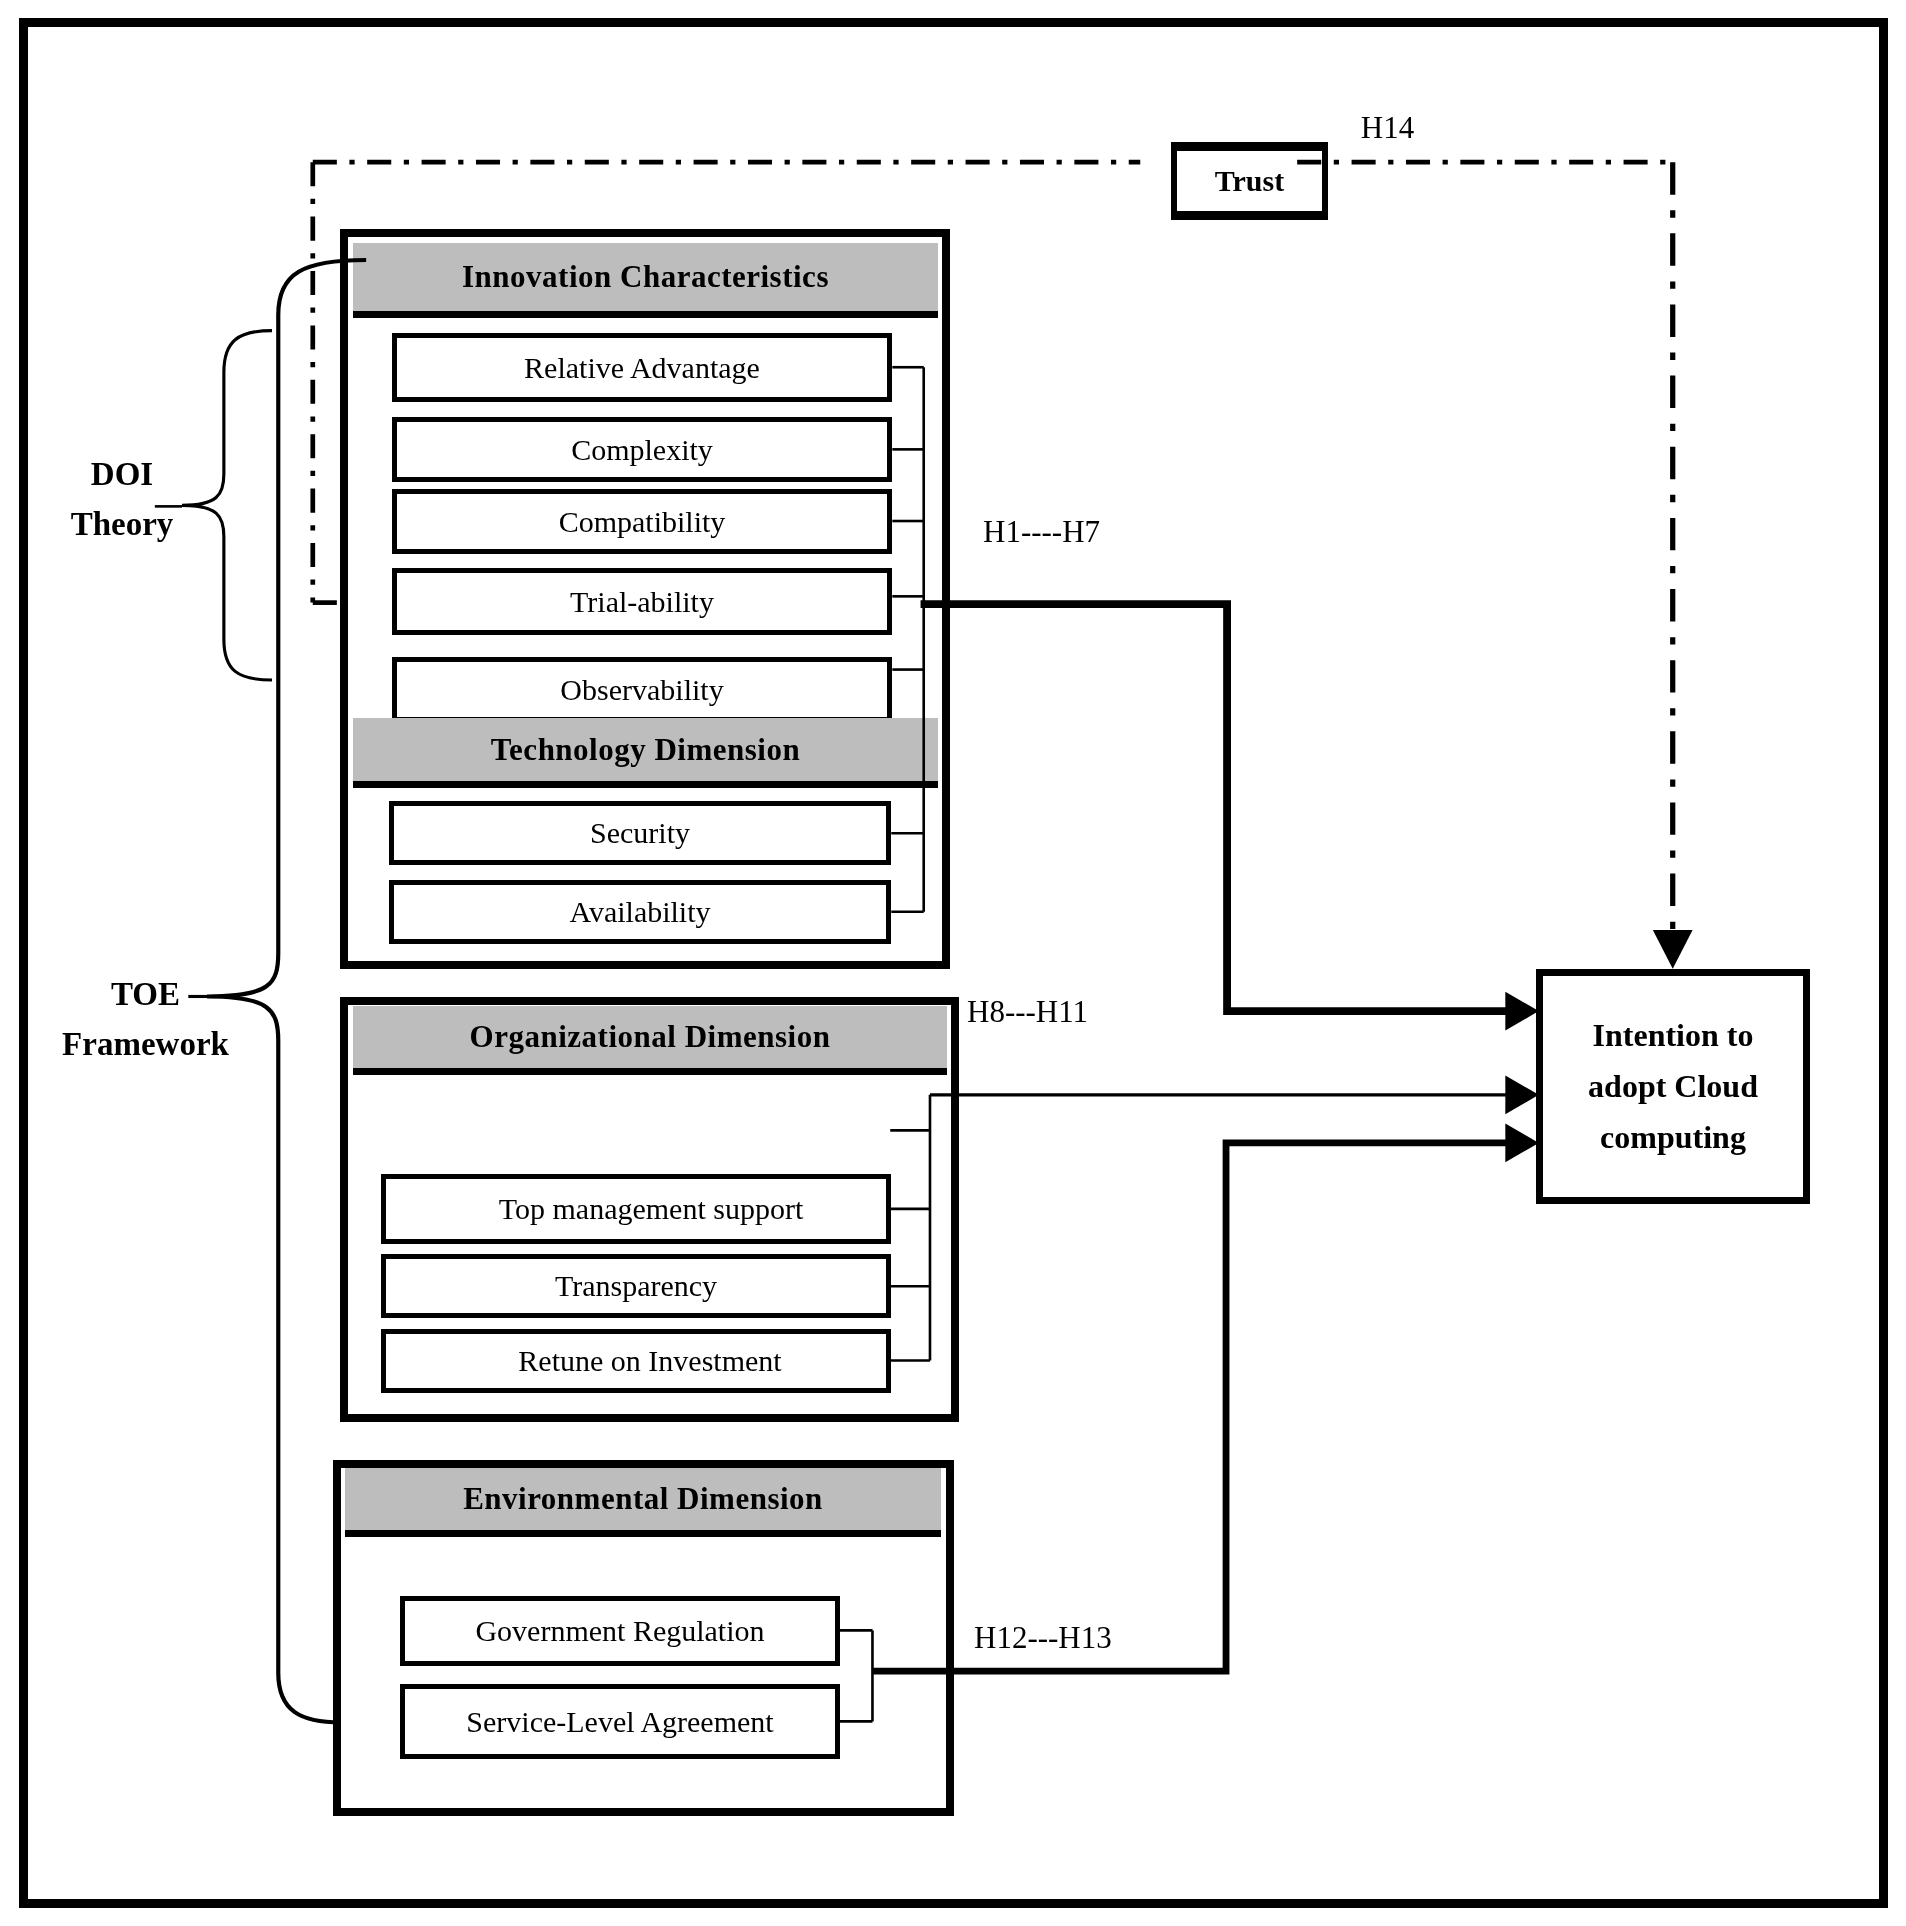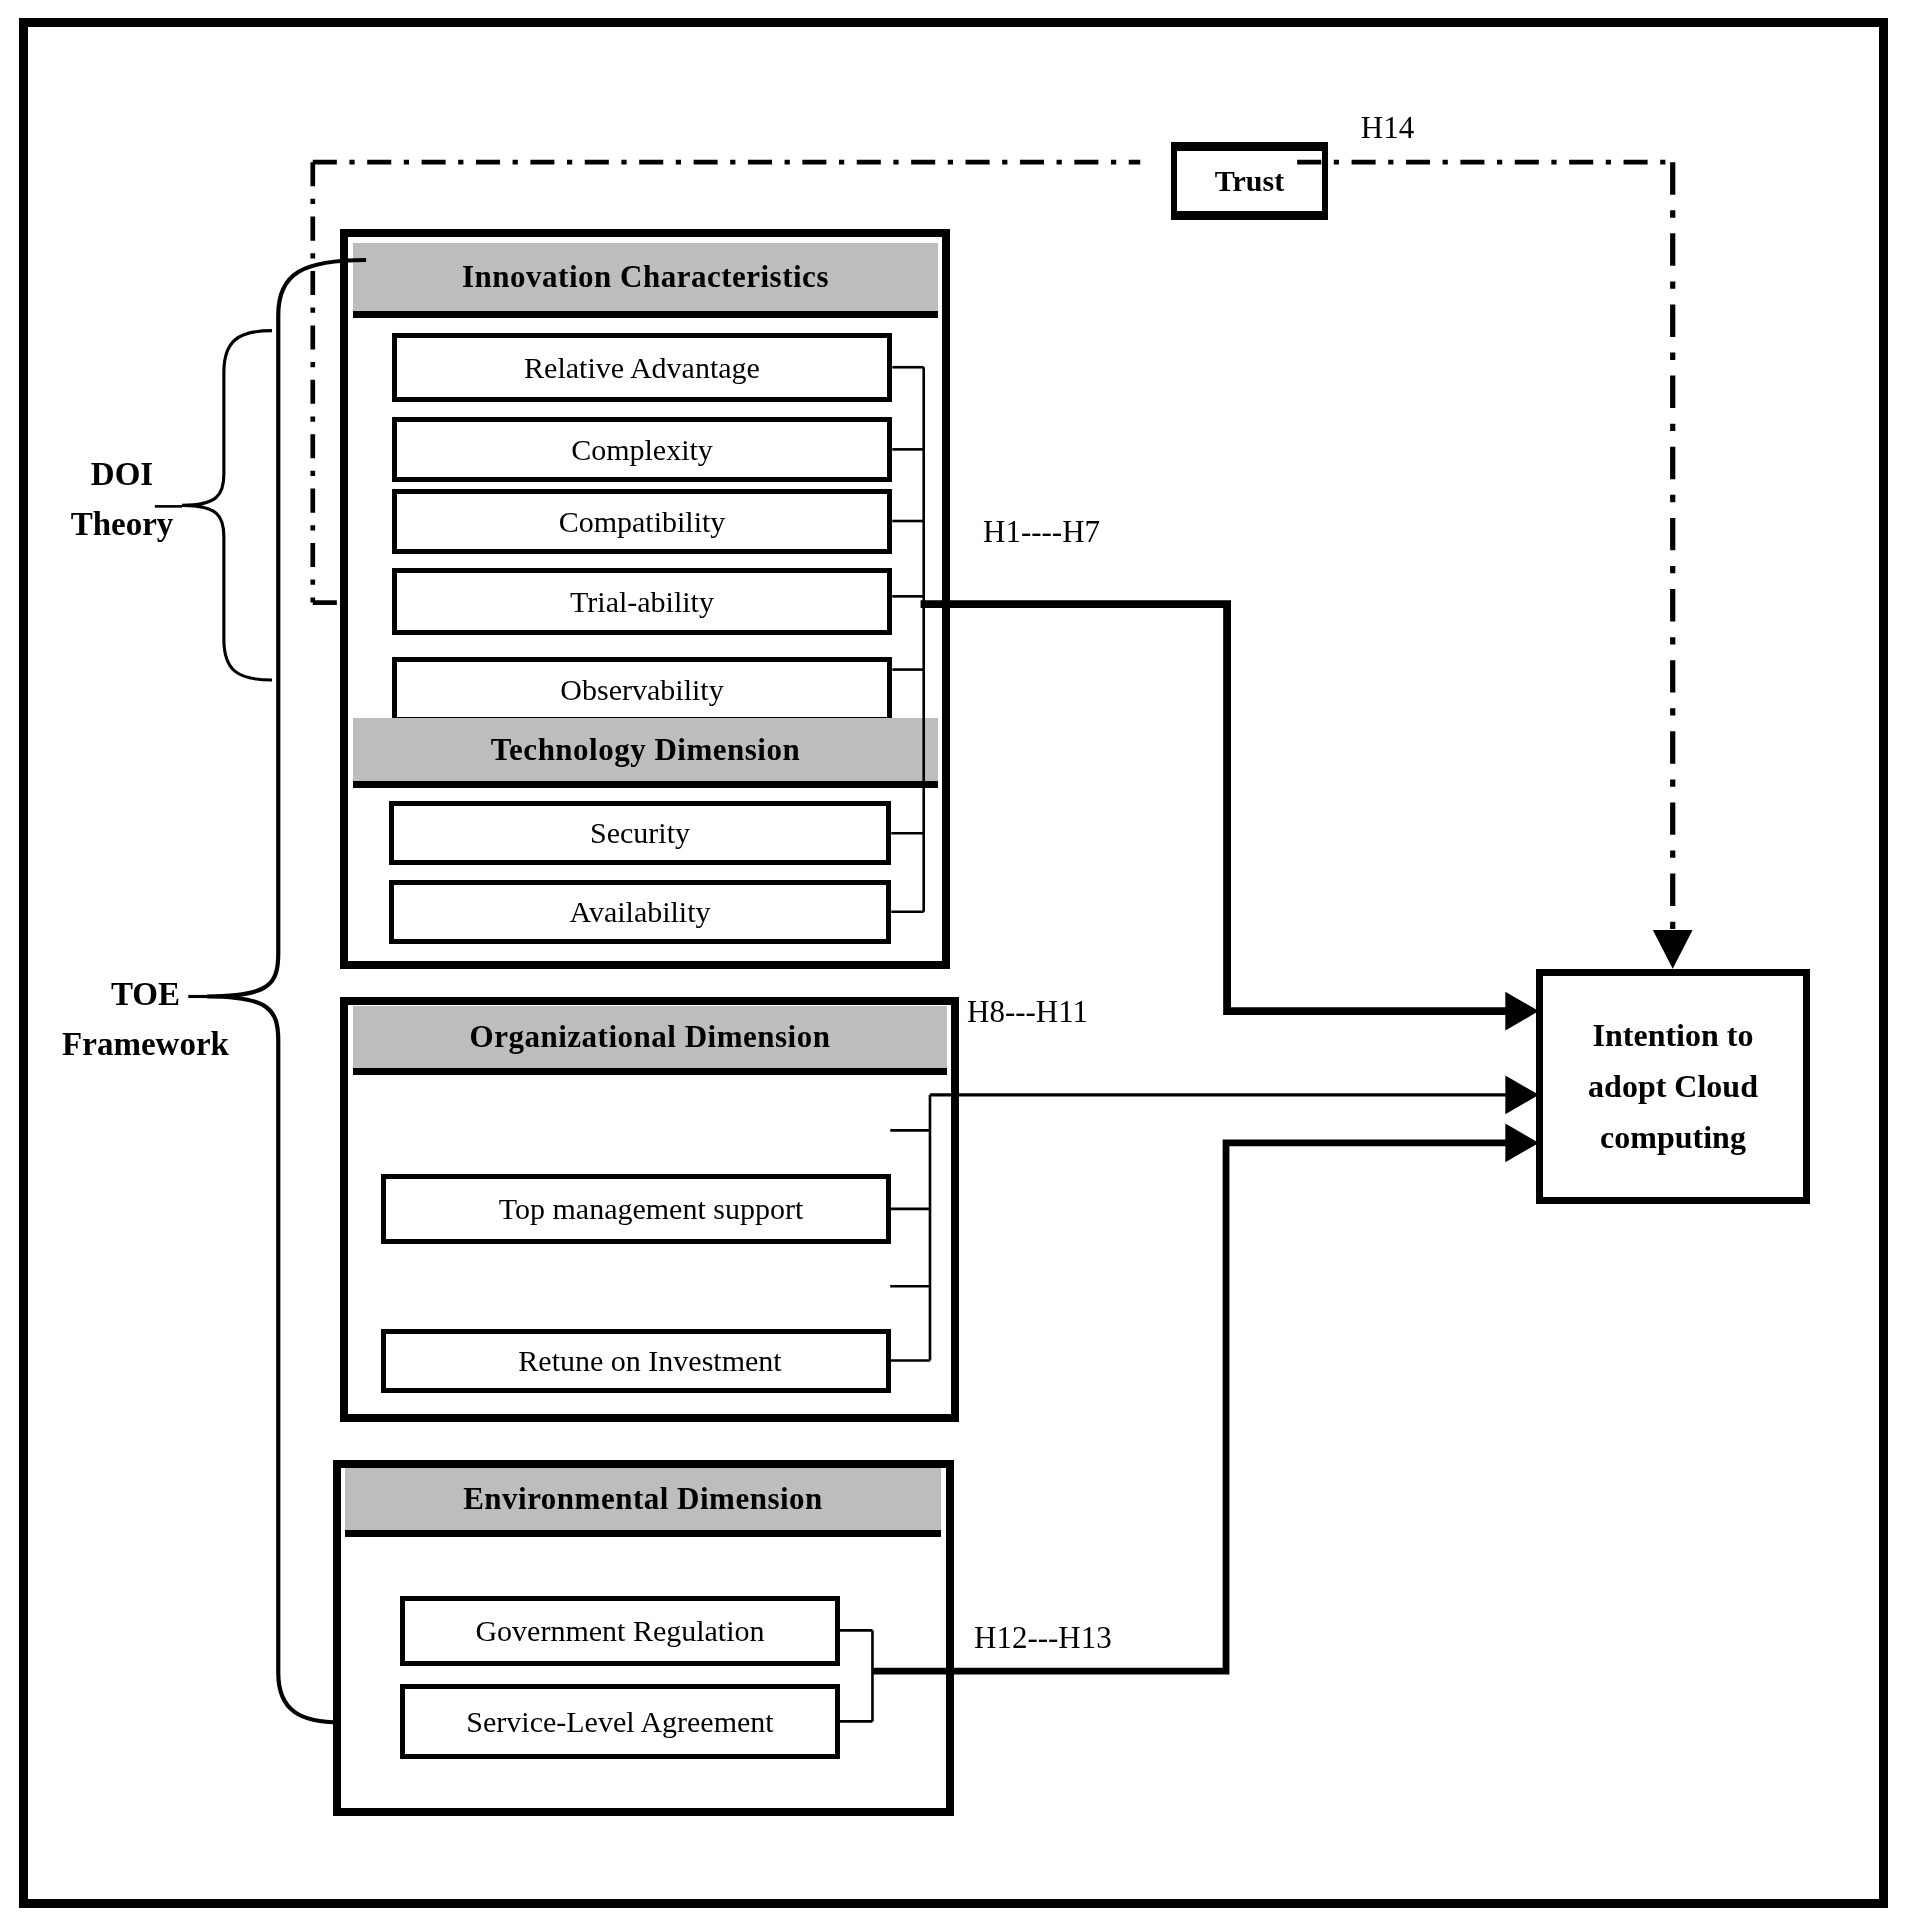--- a/index.html
+++ b/index.html
@@ -103,20 +103,23 @@
   </div>
 
   <div class="outer-box" style="left:340px;top:997px;width:619px;height:425px;"></div>
 
   <div class="band" style="left:353px;top:1006px;width:594px;height:69px;">
     <span>Organizational Dimension</span>
   </div>
 
   <div class="sub-box" style="left:381px;top:1174px;width:510px;height:70px;padding-left:30px;">
     <span>Top management support</span>
+  </div>
+  <div class="sub-box" style="left:381px;top:1254px;width:510px;height:64px;">
+    <span>Transparency</span>
   </div>
   <div class="sub-box" style="left:381px;top:1329px;width:510px;height:64px;padding-left:28px;">
     <span>Retune on Investment</span>
   </div>
 
   <div class="outer-box" style="left:333px;top:1460px;width:621px;height:356px;"></div>
 
   <div class="band" style="left:345px;top:1468px;width:596px;height:69px;">
     <span>Environmental Dimension</span>
   </div>

